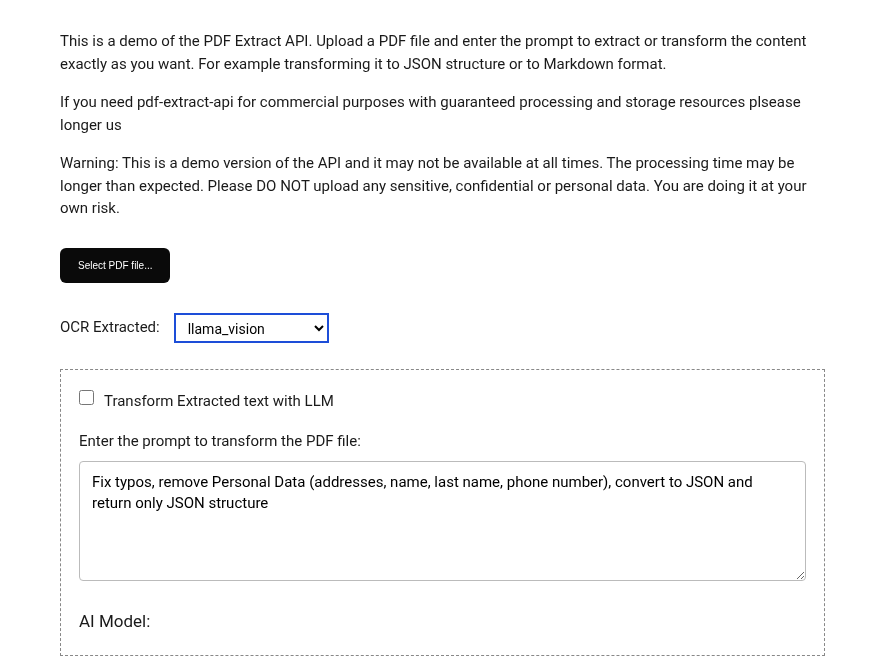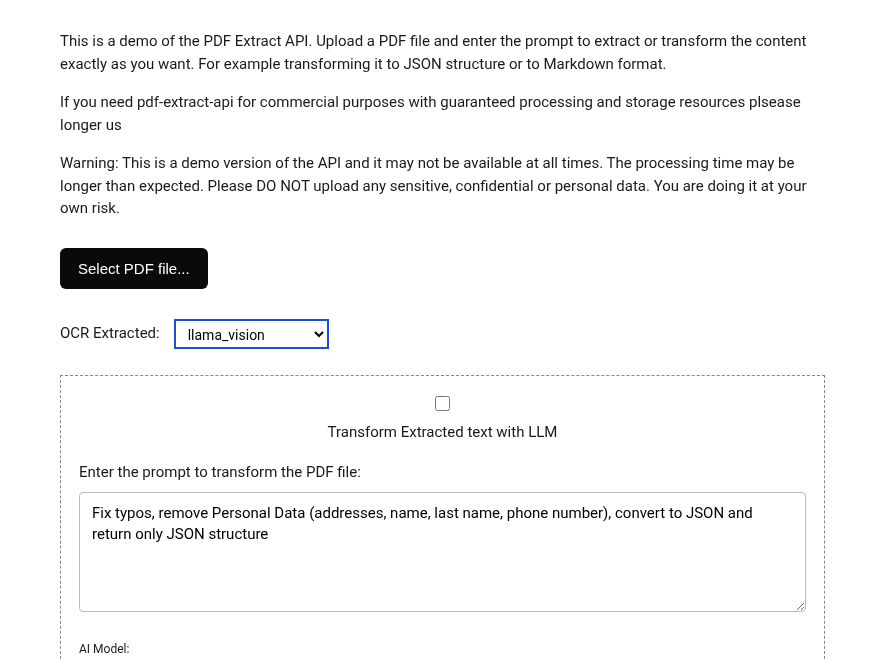--- a/index.html
+++ b/index.html
@@ -20,21 +20,21 @@
       margin-bottom: 16px;
     }
     .section-spacer {
       margin-top: 28px;
     }
     .btn-dark {
       background: #0a0a0a;
       color: #fff;
       border: none;
       padding: 12px 18px;
-      font-size: 15px;
+      font-size: 10px;
       font-weight: 500;
       border-radius: 6px;
       cursor: pointer;
       display: inline-flex;
       align-items: center;
       gap: 10px;
     }
     .ocr-row {
       display: flex;
       align-items: center;
@@ -53,24 +53,22 @@
       min-width: 155px;
       height: 30px;
     }
     .dashed-panel {
       border: 1px dashed #888;
       padding: 20px 18px;
       margin-top: 26px;
     }
     .checkbox-row {
       display: flex;
-      align-items: center;
       gap: 10px;
       margin-bottom: 18px;
-      flex-direction: column;
     }
     .checkbox-row input[type="checkbox"] {
       width: 15px;
       height: 15px;
       cursor: pointer;
     }
     .prompt-label {
       display: block;
       margin-bottom: 8px;
       font-size: 15px;
@@ -86,21 +84,21 @@
       resize: both;
       line-height: 1.45;
     }
     .model-row {
       display: flex;
       align-items: center;
       gap: 26px;
       margin-top: 22px;
     }
     .model-row label {
-      font-size: 12px;
+      font-size: 17px;
     }
     strong {
       font-weight: 400;
     }
   </style>
 </head>
 <body>
 
 <p class="intro-paragraph">
   <span>This is a demo of the </span><strong>PDF Extract API</strong><span>. Upload a PDF file and enter the prompt to extract or transform the content exactly as you want. For example transforming it to JSON structure or to Markdown format.</span>

